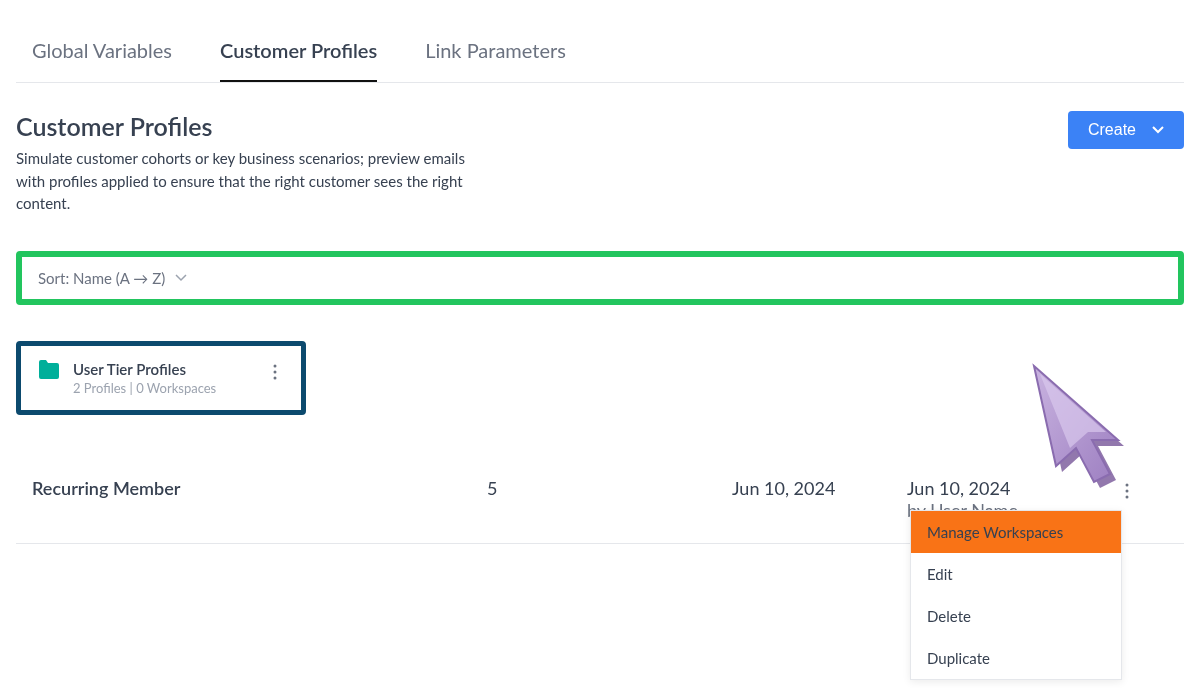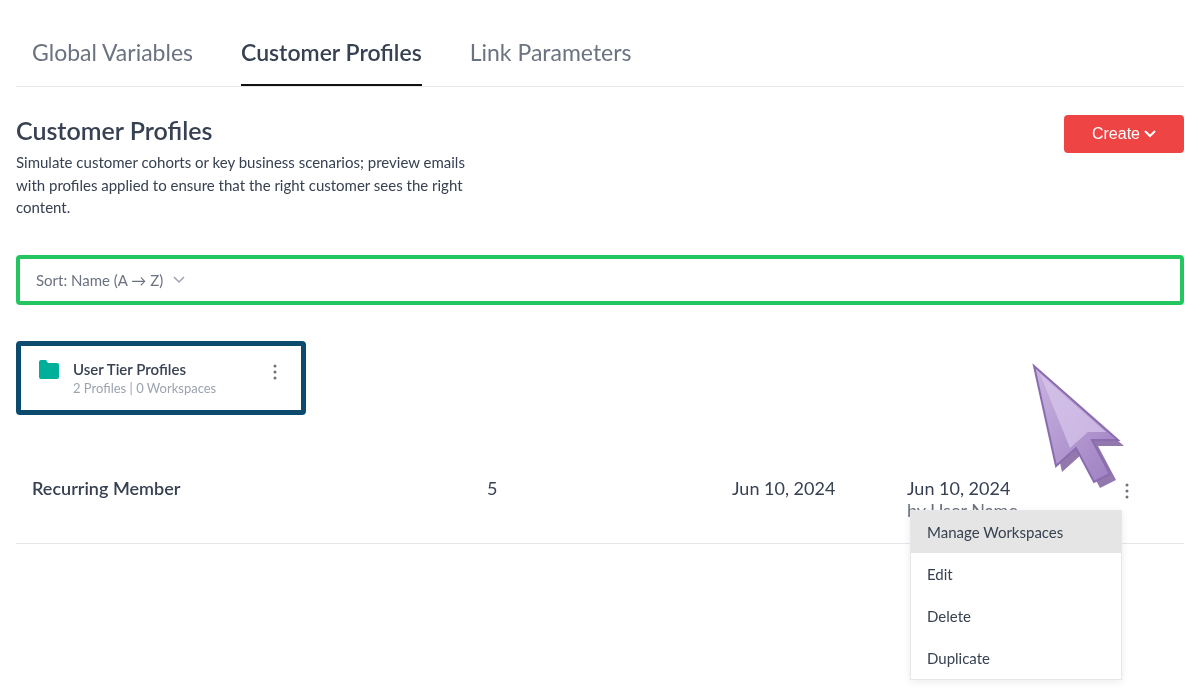--- a/index.html
+++ b/index.html
@@ -17,21 +17,21 @@
     .tabs {
       display: flex;
       gap: 48px;
       padding: 0 0 0 16px;
       border-bottom: 1px solid #e5e7eb;
       margin-bottom: 28px;
     }
     .tab {
       padding: 22px 0 18px 0;
       color: #6b7280;
-      font-size: 23px;
+      font-size: 20px;
       cursor: pointer;
       border-bottom: 2px solid transparent;
     }
     .tab.active {
       color: #374151;
       font-weight: 600;
       border-bottom: 2px solid #111;
     }
     .header-row {
       display: flex;
@@ -45,36 +45,36 @@
       color: #374151;
       margin-bottom: 6px;
     }
     .page-desc {
       font-size: 15px;
       color: #374151;
       max-width: 480px;
       line-height: 1.5;
     }
     .create-btn {
-      background: #ef4444;
+      background: #3b82f6;
       color: #fff;
       border: none;
-      padding: 10px 28px;
+      padding: 10px 20px;
       font-size: 16px;
       border-radius: 4px;
       cursor: pointer;
       display: flex;
       align-items: center;
-      gap: 4px;
+      gap: 16px;
     }
     .chev-down {
       font-size: 12px;
     }
     .sort-box {
-      border: 4px solid #22c55e;
+      border: 6px solid #22c55e;
       border-radius: 4px;
       padding: 12px 16px;
       display: flex;
       align-items: center;
       gap: 10px;
       font-size: 15px;
       color: #6b7280;
       cursor: pointer;
       margin-bottom: 36px;
     }
@@ -175,21 +175,21 @@
       width: 212px;
       z-index: 10;
     }
     .dropdown-item {
       padding: 12px 16px;
       font-size: 15px;
       color: #374151;
       cursor: pointer;
     }
     .dropdown-item.hover {
-      background: #e5e5e5;
+      background: #f97316;
     }
     .arrow {
       position: absolute;
       top: 352px;
       left: 1000px;
       z-index: 20;
       pointer-events: none;
     }
   </style>
 </head>

